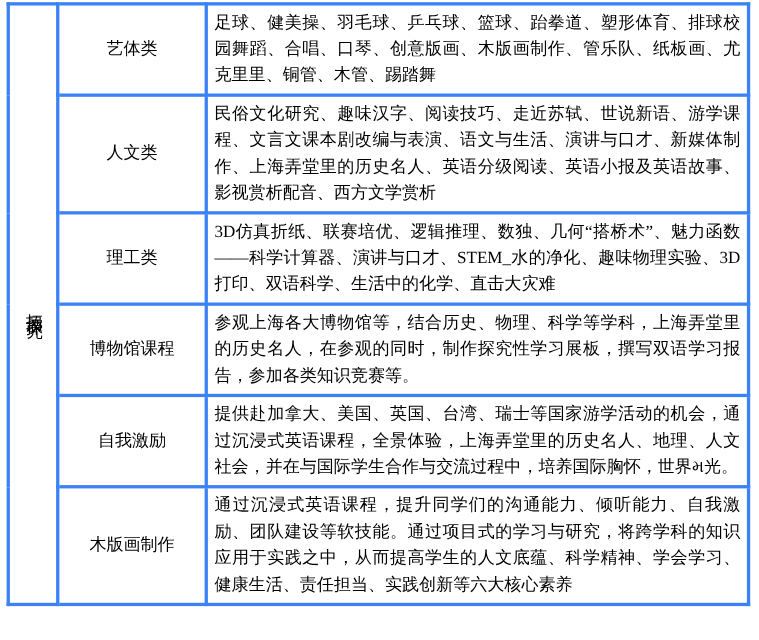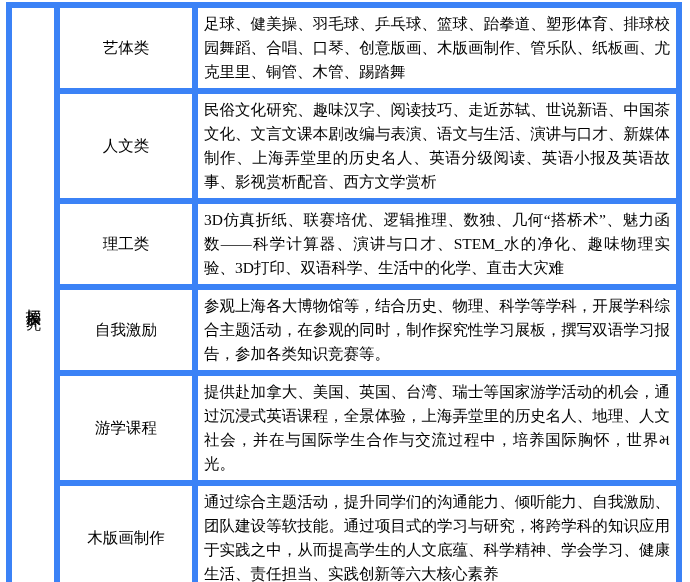--- a/index.html
+++ b/index.html
@@ -21,21 +21,21 @@
     box-sizing: border-box;
   }
   table.matrix {
     border-collapse: collapse;
     table-layout: fixed;
     width: 676px;
     margin-left: 6px;
     margin-top: 2px;
   }
   table.matrix td {
-    border: 6px solid #3b82f6;
+    border: 3px solid #3b82f6;
     vertical-align: middle;
     padding: 4px 6px;
     font-size: 15.5px;
     line-height: 1.55;
     margin-left: 32px;
   }
   td.rowhead-vert {
     width: 30px;
     border: 1px solid #000000;
     border-left: none;
@@ -85,42 +85,42 @@
       <tr>
         <td class="rowhead-vert" rowspan="6"><span class="vert-text">拓展探究</span></td>
         <td class="cat">艺体类</td>
         <td class="desc">
             <span class="desc-inner">足球、健美操、羽毛球、乒乓球、篮球、跆拳道、塑形体育、排球校园舞蹈、合唱、口琴、创意版画、木版画制作、管乐队、纸板画、尤克里里、铜管、木管、踢踏舞</span>
           </td>
       </tr>
       <tr>
         <td class="cat">人文类</td>
         <td class="desc">
-            <span class="desc-inner">民俗文化研究、趣味汉字、阅读技巧、走近苏轼、世说新语、中国茶文化、文言文课本剧改编与表演、语文与生活、演讲与口才、新媒体制作、上海弄堂里的历史名人、英语分级阅读、英语小报及英语故事、影视赏析配音、西方文学赏析</span>
+            <span class="desc-inner">民俗文化研究、趣味汉字、阅读技巧、走近苏轼、世说新语、游学课程、文言文课本剧改编与表演、语文与生活、演讲与口才、新媒体制作、上海弄堂里的历史名人、英语分级阅读、英语小报及英语故事、影视赏析配音、西方文学赏析</span>
           </td>
       </tr>
       <tr>
         <td class="cat">理工类</td>
         <td class="desc">
             <span class="desc-inner">3D仿真折纸、联赛培优、逻辑推理、数独、几何“搭桥术”、魅力函数——科学计算器、演讲与口才、STEM_水的净化、趣味物理实验、3D打印、双语科学、生活中的化学、直击大灾难</span>
           </td>
       </tr>
       <tr>
-        <td class="cat">自我激励</td>
+        <td class="cat">博物馆课程</td>
         <td class="desc">
-            <span class="desc-inner">参观上海各大博物馆等，结合历史、物理、科学等学科，开展学科综合主题活动，在参观的同时，制作探究性学习展板，撰写双语学习报告，参加各类知识竞赛等。</span>
+            <span class="desc-inner">参观上海各大博物馆等，结合历史、物理、科学等学科，上海弄堂里的历史名人，在参观的同时，制作探究性学习展板，撰写双语学习报告，参加各类知识竞赛等。</span>
           </td>
       </tr>
       <tr>
-        <td class="cat">游学课程</td>
+        <td class="cat">自我激励</td>
         <td class="desc">
             <span class="desc-inner">提供赴加拿大、美国、英国、台湾、瑞士等国家游学活动的机会，通过沉浸式英语课程，全景体验，上海弄堂里的历史名人、地理、人文社会，并在与国际学生合作与交流过程中，培养国际胸怀，世界મ光。</span>
           </td>
       </tr>
       <tr>
         <td class="cat">木版画制作</td>
         <td class="desc">
-            <span class="desc-inner">通过综合主题活动，提升同学们的沟通能力、倾听能力、自我激励、团队建设等软技能。通过项目式的学习与研究，将跨学科的知识应用于实践之中，从而提高学生的人文底蕴、科学精神、学会学习、健康生活、责任担当、实践创新等六大核心素养</span>
+            <span class="desc-inner">通过沉浸式英语课程，提升同学们的沟通能力、倾听能力、自我激励、团队建设等软技能。通过项目式的学习与研究，将跨学科的知识应用于实践之中，从而提高学生的人文底蕴、科学精神、学会学习、健康生活、责任担当、实践创新等六大核心素养</span>
           </td>
       </tr>
     </tbody>
   </table>
 </div>
 
 </body></html>

